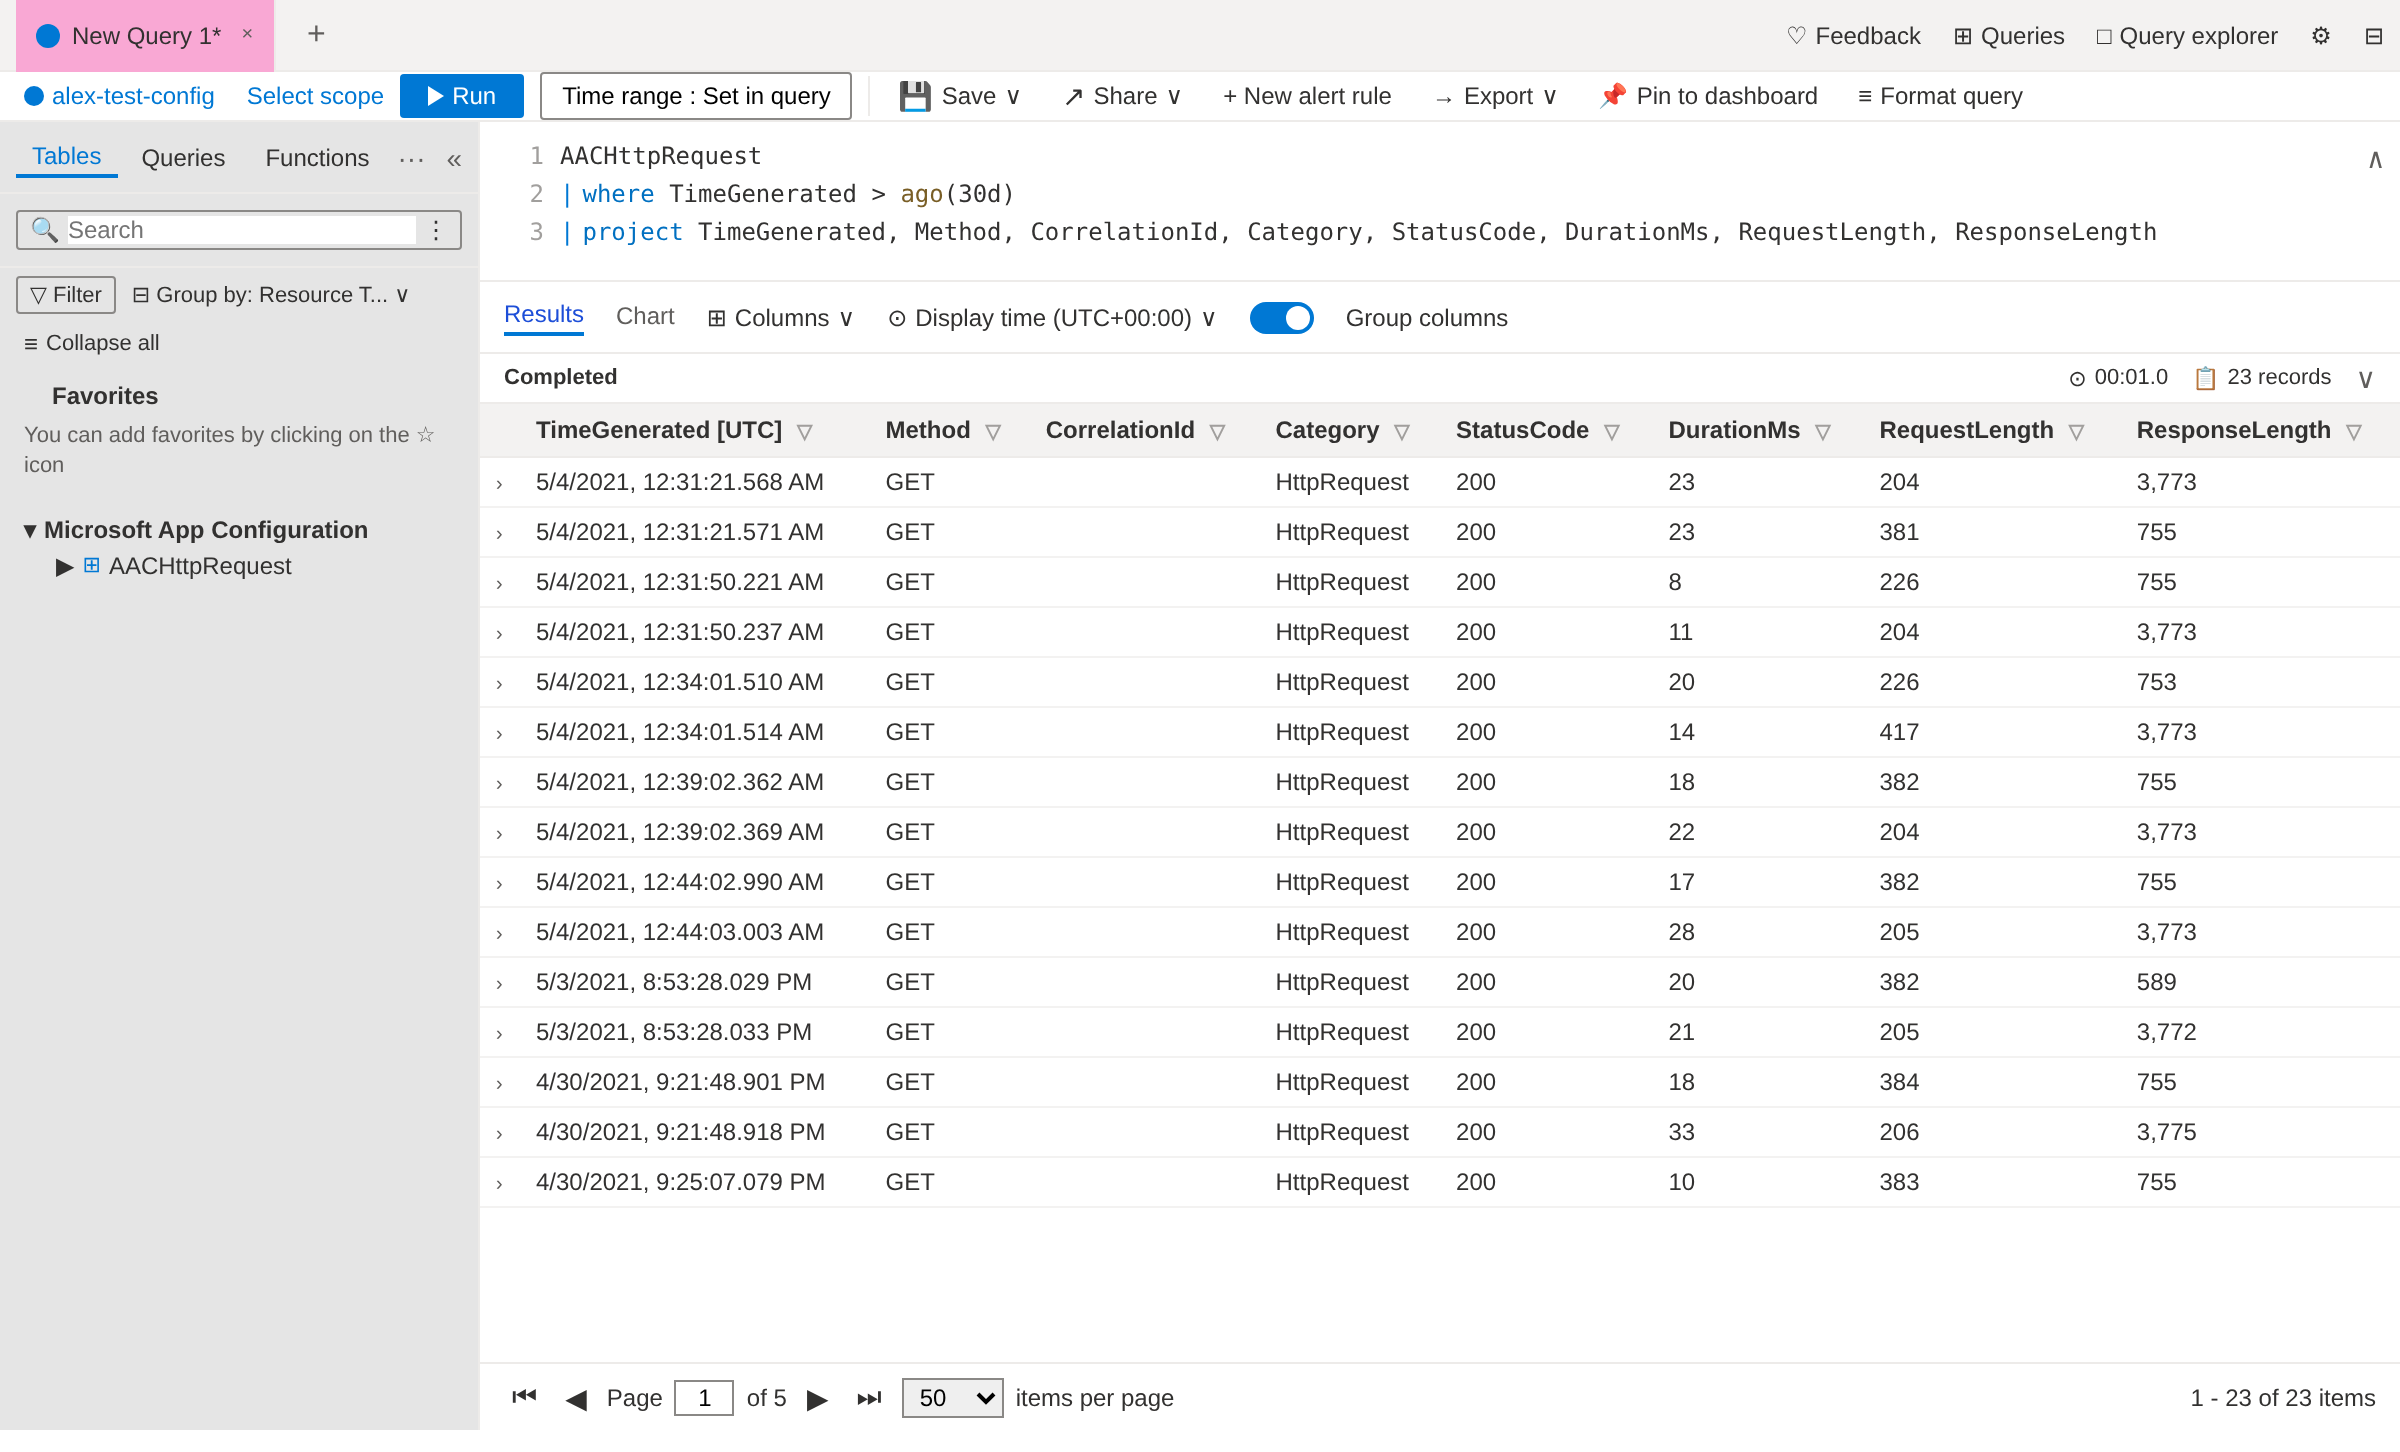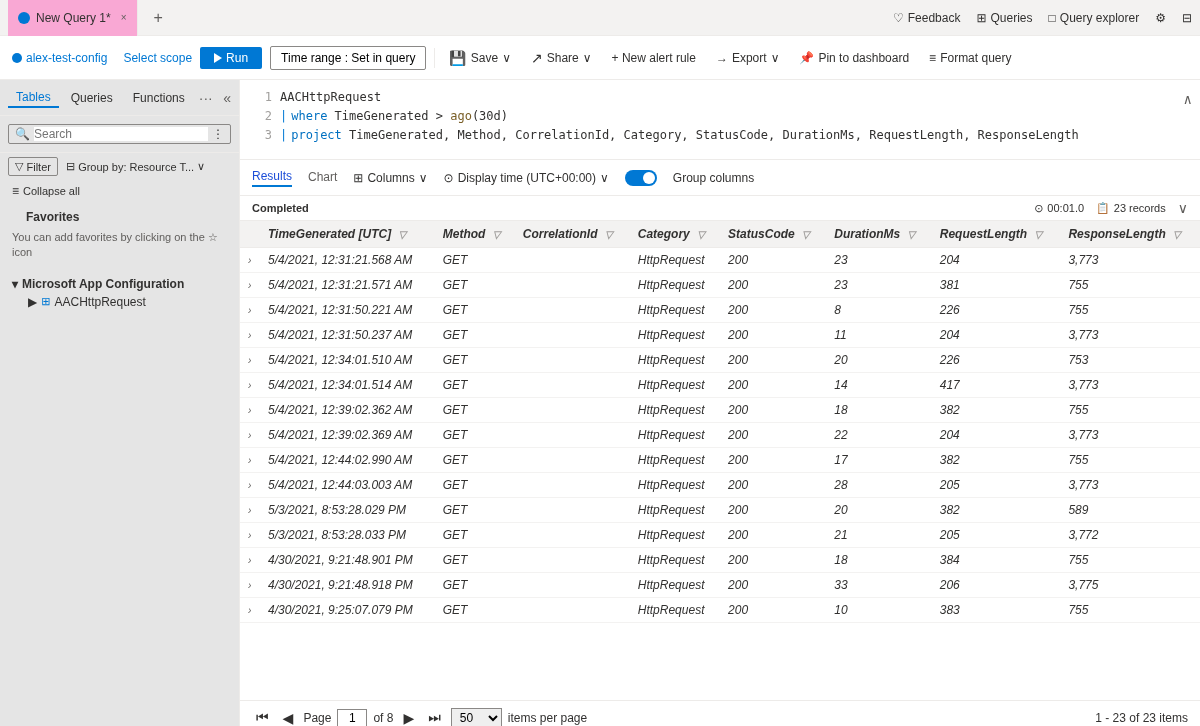--- a/index.html
+++ b/index.html
@@ -8,21 +8,21 @@
     
     .top-bar { display: flex; align-items: center; height: 36px; background: #f3f2f1; border-bottom: 1px solid #edebe9; padding: 0 8px; gap: 8px; }
     .tab-item { display: flex; align-items: center; gap: 6px; padding: 0 10px; height: 36px; font-size: 12px; background: #f9a8d4; border-right: 1px solid #edebe9; cursor: pointer; }
     .tab-item .tab-icon { width: 12px; height: 12px; background: #0078d4; border-radius: 50%; }
     .tab-close { margin-left: 4px; color: #605e5c; cursor: pointer; font-size: 10px; }
     .tab-add { padding: 0 8px; font-size: 16px; color: #605e5c; cursor: pointer; background: none; border: none; }
     .top-bar-right { margin-left: auto; display: flex; align-items: center; gap: 16px; }
     .top-bar-right span { font-size: 12px; color: #323130; cursor: pointer; display: flex; align-items: center; gap: 4px; }
 
     
-    .second-bar { display: flex; align-items: center; height: 44px; background: #fff; border-bottom: 1px solid #edebe9; padding: 0 12px; gap: 8px; }
+    .second-bar { display: flex; align-items: center; height: 25px; background: #fff; border-bottom: 1px solid #edebe9; padding: 0 12px; gap: 8px; }
     .workspace-label { font-size: 12px; color: #0078d4; cursor: pointer; display: flex; align-items: center; gap: 4px; }
     .workspace-label .dot { width: 10px; height: 10px; background: #0078d4; border-radius: 50%; }
     .select-scope { color: #0078d4; font-size: 12px; cursor: pointer; margin-left: 8px; }
     .btn-run { background: #0078d4; color: #fff; border: none; padding: 4px 14px; border-radius: 2px; cursor: pointer; font-size: 12px; display: flex; align-items: center; gap: 4px; }
     .btn-run .run-triangle { width: 0; height: 0; border-top: 5px solid transparent; border-bottom: 5px solid transparent; border-left: 8px solid #fff; }
     .time-range-btn { border: 1px solid #8a8886; padding: 4px 10px; border-radius: 2px; font-size: 12px; cursor: pointer; background: #fff; }
     .toolbar-btn { font-size: 12px; color: #323130; cursor: pointer; display: flex; align-items: center; gap: 4px; padding: 0 6px; }
     .toolbar-btn .icon-sym { font-size: 14px; }
     .sep { width: 1px; height: 20px; background: #edebe9; }
 
@@ -81,21 +81,21 @@
     .group-columns-label { font-size: 12px; color: #323130; }
 
     .status-bar { display: flex; align-items: center; padding: 4px 12px; font-size: 11px; color: #323130; border-bottom: 1px solid #edebe9; }
     .status-completed { font-weight: 600; }
     .status-right { margin-left: auto; display: flex; align-items: center; gap: 12px; }
     .status-time { display: flex; align-items: center; gap: 4px; }
     .status-records { display: flex; align-items: center; gap: 4px; }
     .expand-btn { cursor: pointer; font-size: 14px; color: #605e5c; }
 
     
-    .table-container { flex: 1; overflow-y: auto; overflow-x: hidden; font-style: italic; }
+    .table-container { flex: 1; overflow-y: auto; overflow-x: hidden; }
     table { width: 100%; border-collapse: collapse; font-size: 12px; }
     thead th { position: sticky; top: 0; background: #f3f2f1; border-bottom: 1px solid #edebe9; padding: 6px 8px; text-align: left; font-weight: 600; white-space: nowrap; color: #323130; }
     thead th .filter-icon { color: #a19f9d; margin-left: 4px; font-size: 10px; }
     tbody tr { border-bottom: 1px solid #f3f2f1; }
     tbody td { padding: 5px 8px; color: #323130; white-space: nowrap; }
     .expand-cell { width: 20px; color: #605e5c; cursor: pointer; }
     .chevron-right { font-size: 10px; }
 
     
     .pagination { display: flex; align-items: center; justify-content: space-between; padding: 6px 12px; border-top: 1px solid #edebe9; font-size: 12px; background: #fff; }
@@ -474,21 +474,21 @@
             </tbody>
         </table>
       </div>
 
       <div class="pagination">
         <div class="page-controls">
           <button class="page-btn">⏮</button>
           <button class="page-btn">◀</button>
           <span>Page</span>
           <input class="page-input" type="text" value="1" style="">
-          <span>of 8</span>
+          <span>of 5</span>
           <button class="page-btn">▶</button>
           <button class="page-btn">⏭</button>
           <select class="items-select">
             <option>50</option>
             <option>100</option>
             <option>200</option>
           </select>
           <span>items per page</span>
         </div>
         <span>1 - 23 of 23 items</span>

